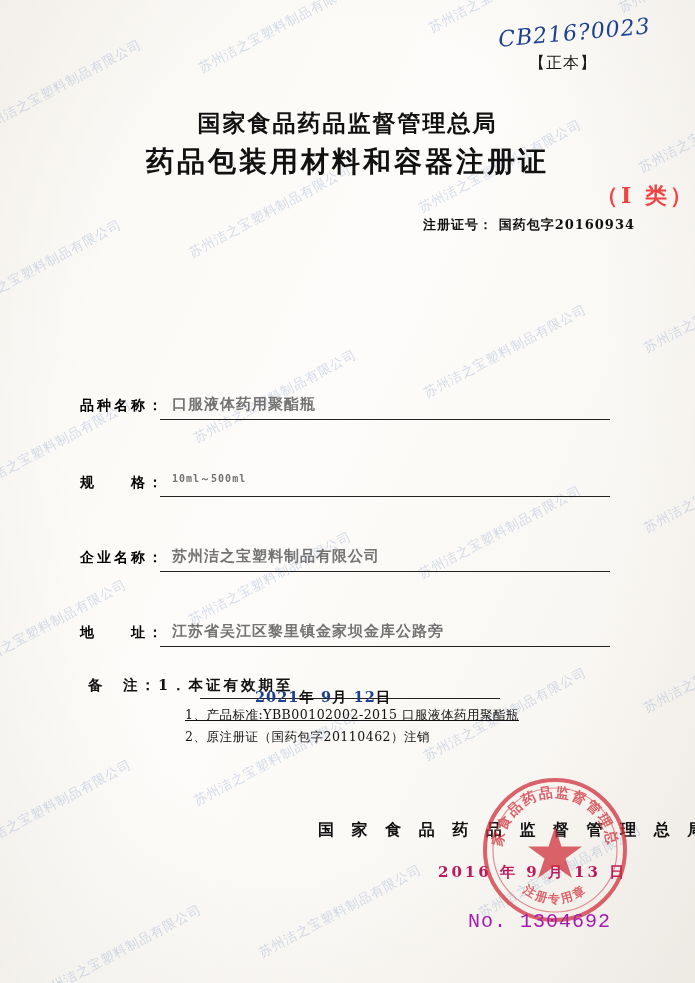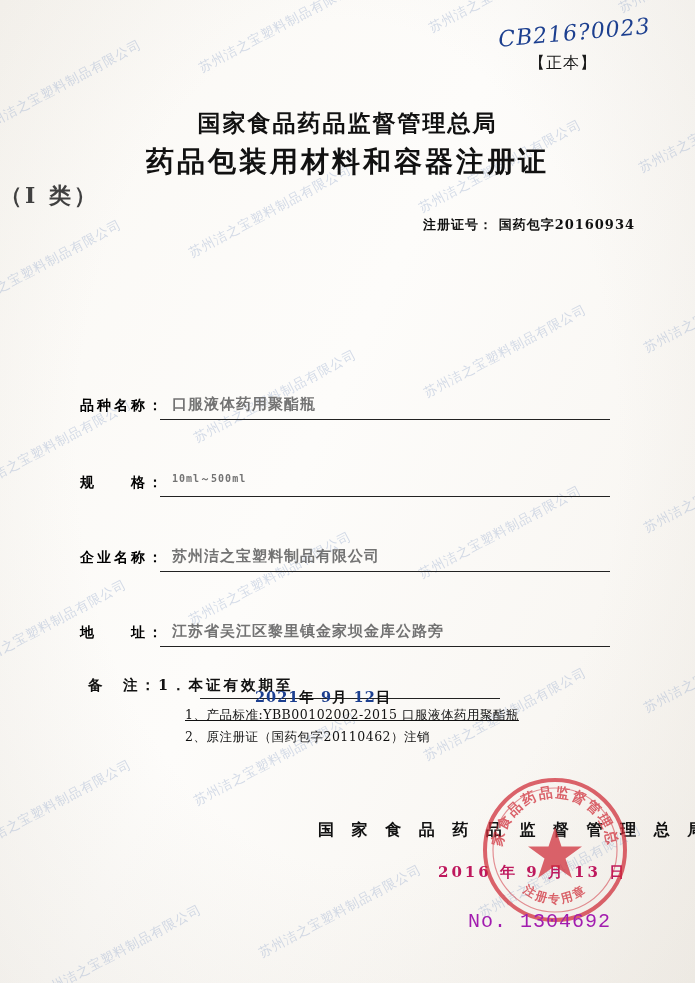--- a/index.html
+++ b/index.html
@@ -94,25 +94,25 @@
     font-size: 28px;
     font-weight: bold;
     color: #111;
     letter-spacing: 3px;
   }
   #doc-subtitle {
     position: absolute;
     left: 0;
     top: 181px;
     width: 695px;
-    text-align: left;
+    text-align: right;
     font-family: "DejaVu Serif", serif;
     font-size: 22px;
     font-weight: bold;
-    color: #404040;
+    color: #ef4444;
     letter-spacing: 3px;
   }
 
   
   #reg-line {
     position: absolute;
     right: 60px;
     top: 216px;
     font-family: "DejaVu Serif", serif;
     font-size: 13px;

